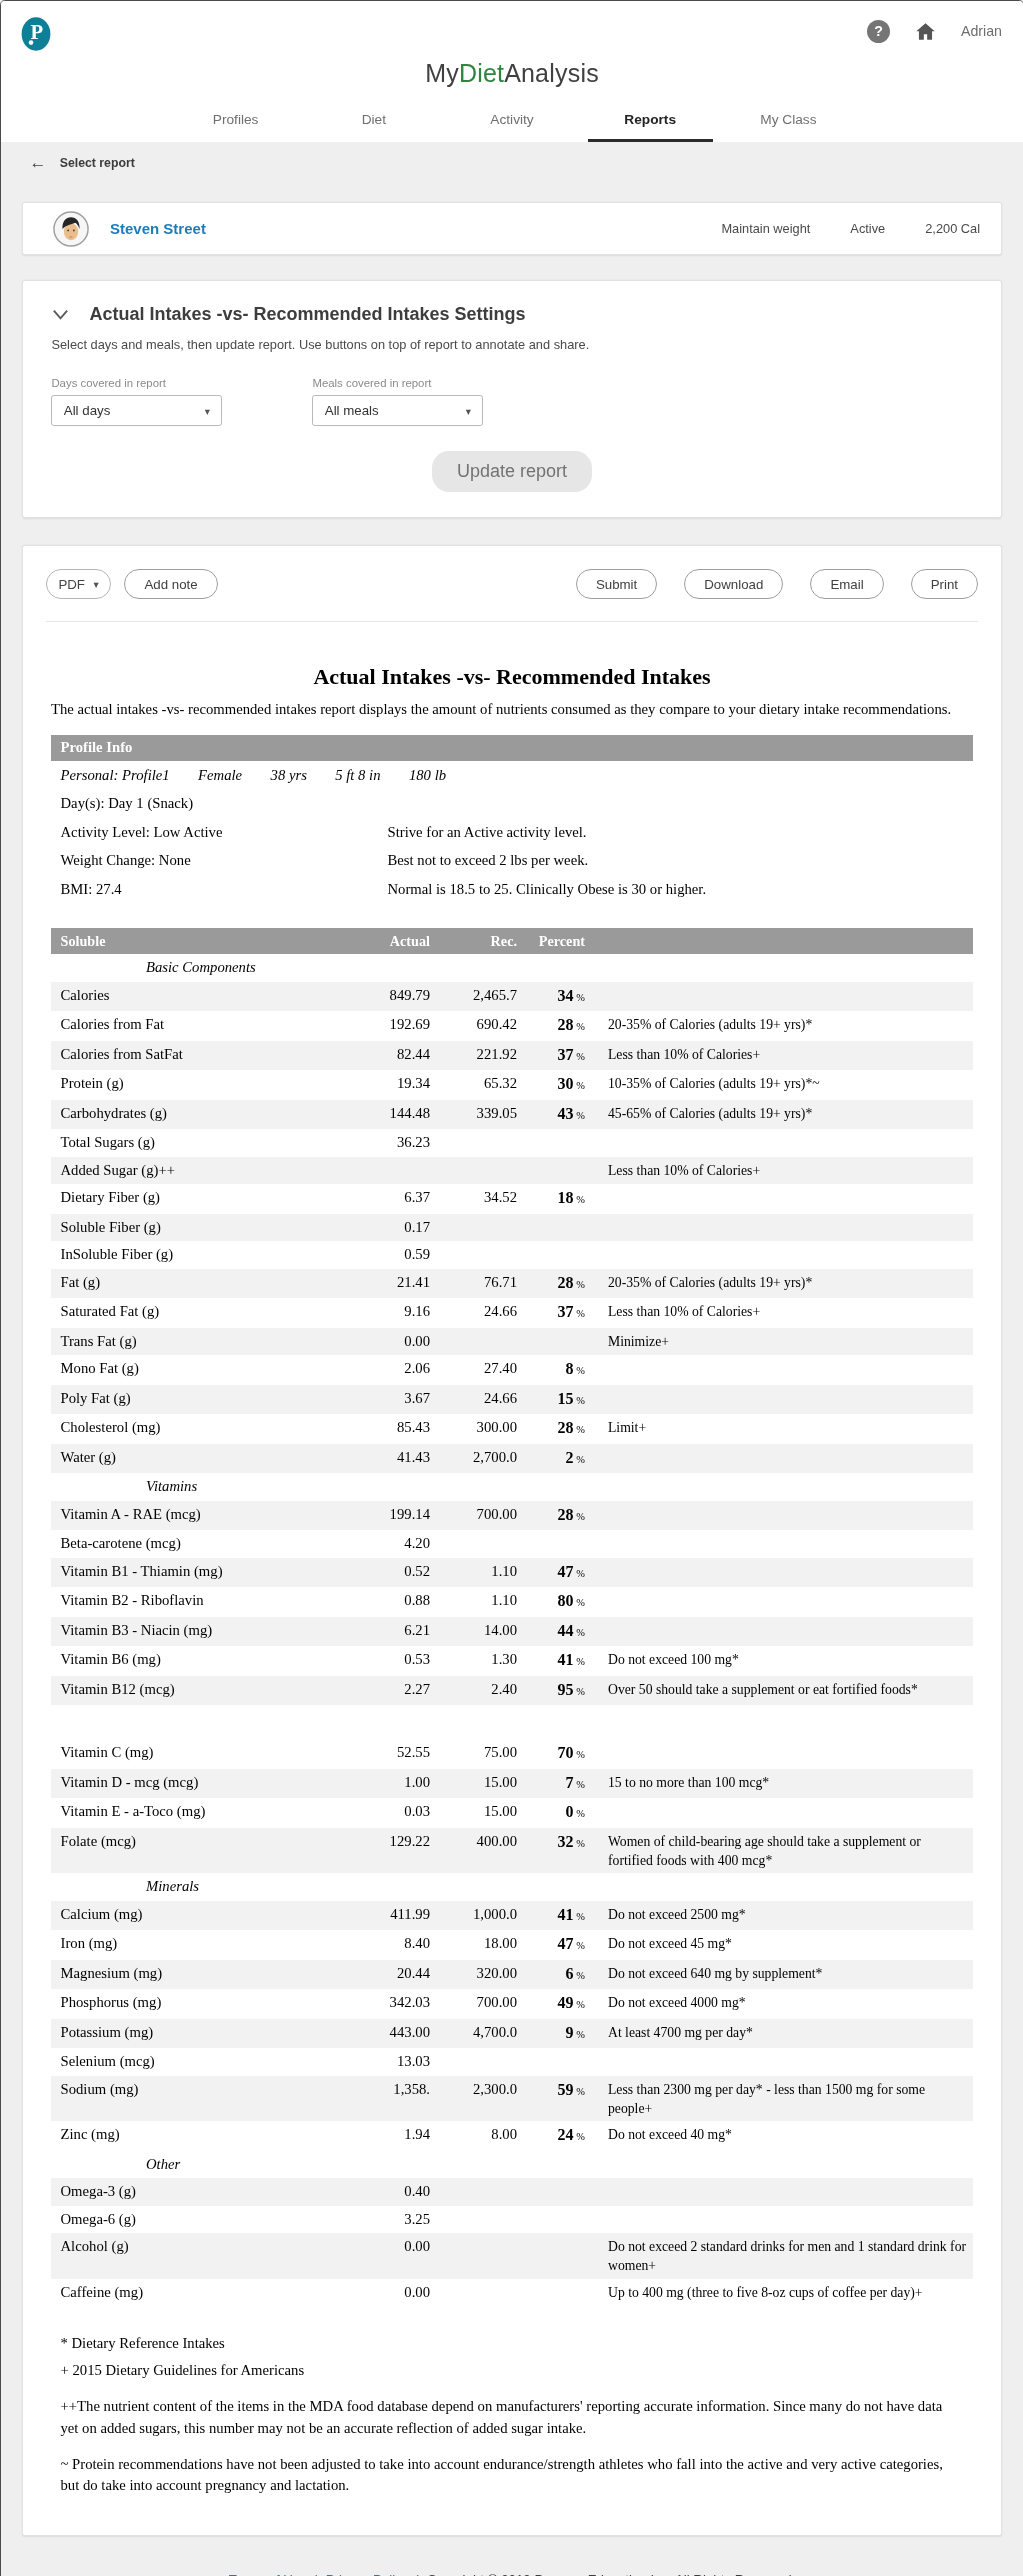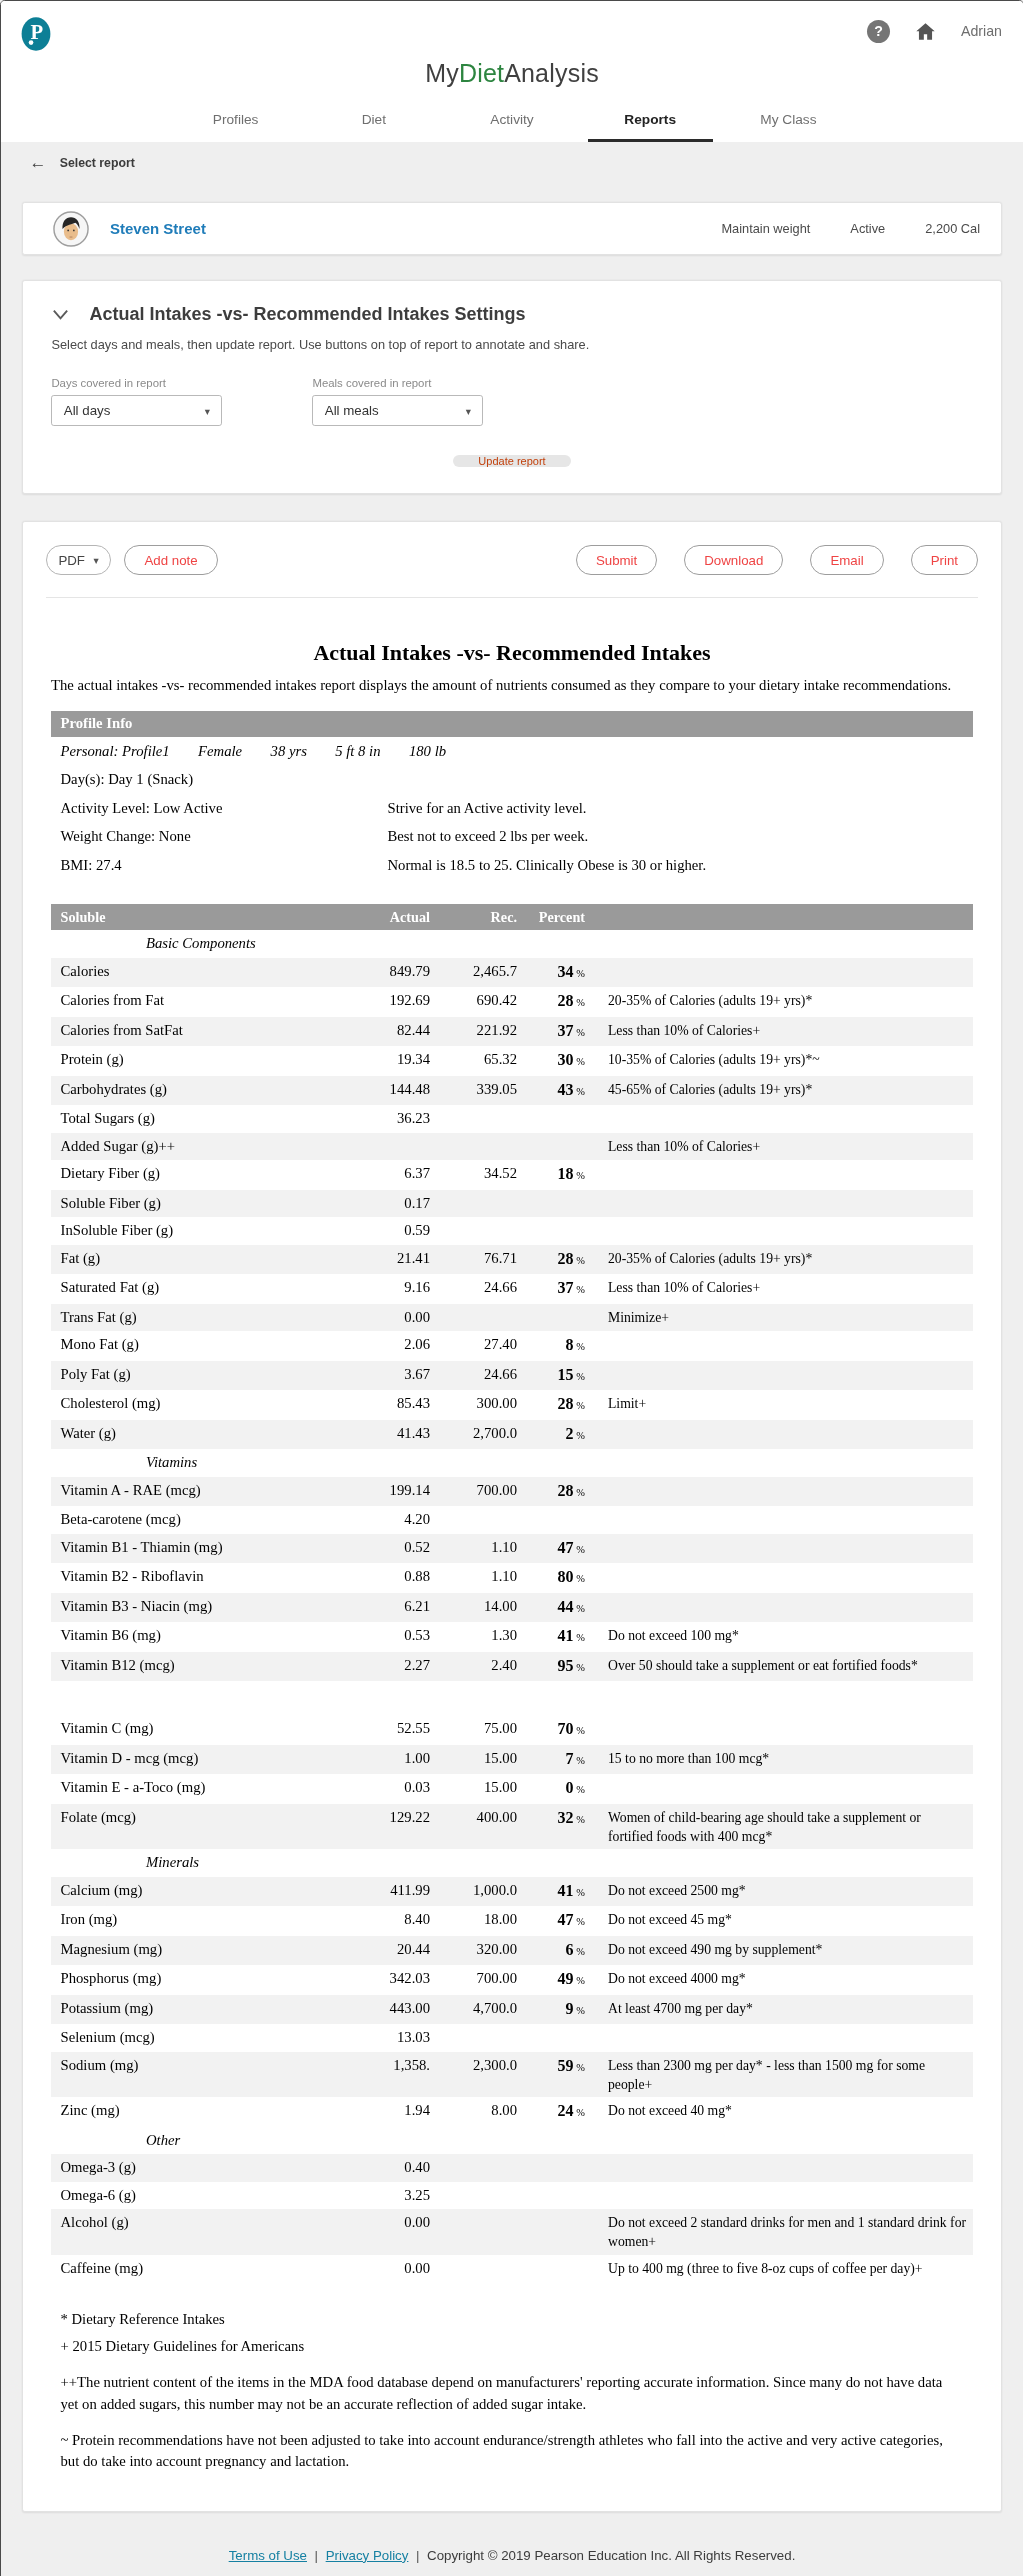--- a/index.html
+++ b/index.html
@@ -74,36 +74,36 @@
   .settings-controls { display: flex; gap: 90px; margin-top: 25px; }
   .dd-label { font-size: 11.4px; color: #8a8a8a; margin-bottom: 6.6px; }
   .dd-box {
     width: 171px; height: 31px; border: 0.9px solid #b9b9b9; border-radius: 2.8px;
     display: flex; align-items: center; justify-content: space-between;
     padding: 0 11.4px; font-size: 13.3px; color: #333; background: #fff; cursor: pointer;
   }
   .dd-caret { font-size: 10.4px; color: #555; }
   .update-row { text-align: center; margin-top: 25px; }
   .update-btn {
-    display: inline-block; background: #e6e6e6; color: #c2410c;
-    font-size: 11px; padding: 0 25px; border-radius: 17px; border: none; cursor: pointer;
+    display: inline-block; background: #e6e6e6; color: #737373;
+    font-size: 18px; padding: 10px 25px; border-radius: 17px; border: none; cursor: pointer;
     font-family: inherit;
   }
 
   
   .report-card { margin-top: 26.5px; padding: 23px 0 38px; }
   .toolbar { display: flex; align-items: center; padding: 0 23px; }
   .pdf-btn {
     border: 0.9px solid #b5b5b5; border-radius: 15px; background: #fff;
     font-size: 13.3px; color: #444; padding: 6.6px 11.4px; display: flex; gap: 8.5px; align-items: center; cursor: pointer;
     font-family: inherit;
   }
   .pill-btn {
     border: 0.9px solid #9d9d9d; border-radius: 16px; background: #fff;
-    font-size: 13.3px; color: #ef4444; padding: 6.6px 19px; cursor: pointer; font-family: inherit;
+    font-size: 13.3px; color: #404040; padding: 6.6px 19px; cursor: pointer; font-family: inherit;
   }
   .addnote-btn { margin-left: 13.3px; }
   .toolbar-right { margin-left: auto; display: flex; gap: 27px; }
   .toolbar-divider { margin: 22px 23px 0; border-top: 1.9px solid #e5e5e5; }
 
   
   .report-body {
     width: 922px; margin: 42px auto 0;
     font-family: "Liberation Serif", "DejaVu Serif", serif;
     color: #000; font-size: 14.7px;
@@ -508,21 +508,21 @@
               <span class="c-actual">8.40</span>
               <span class="c-rec">18.00</span>
               <span class="c-percent"><span class="pct-num">47</span><span class="pct-sign">%</span></span>
               <span class="c-note">Do not exceed 45 mg*</span>
             </div>
             <div class="trow data shaded">
               <span class="c-nutrient">Magnesium (mg)</span>
               <span class="c-actual">20.44</span>
               <span class="c-rec">320.00</span>
               <span class="c-percent"><span class="pct-num">6</span><span class="pct-sign">%</span></span>
-              <span class="c-note">Do not exceed 490 mg by supplement*</span>
+              <span class="c-note">Do not exceed 640 mg by supplement*</span>
             </div>
             <div class="trow data">
               <span class="c-nutrient">Phosphorus (mg)</span>
               <span class="c-actual">342.03</span>
               <span class="c-rec">700.00</span>
               <span class="c-percent"><span class="pct-num">49</span><span class="pct-sign">%</span></span>
               <span class="c-note">Do not exceed 4000 mg*</span>
             </div>
             <div class="trow data shaded">
               <span class="c-nutrient">Potassium (mg)</span>

